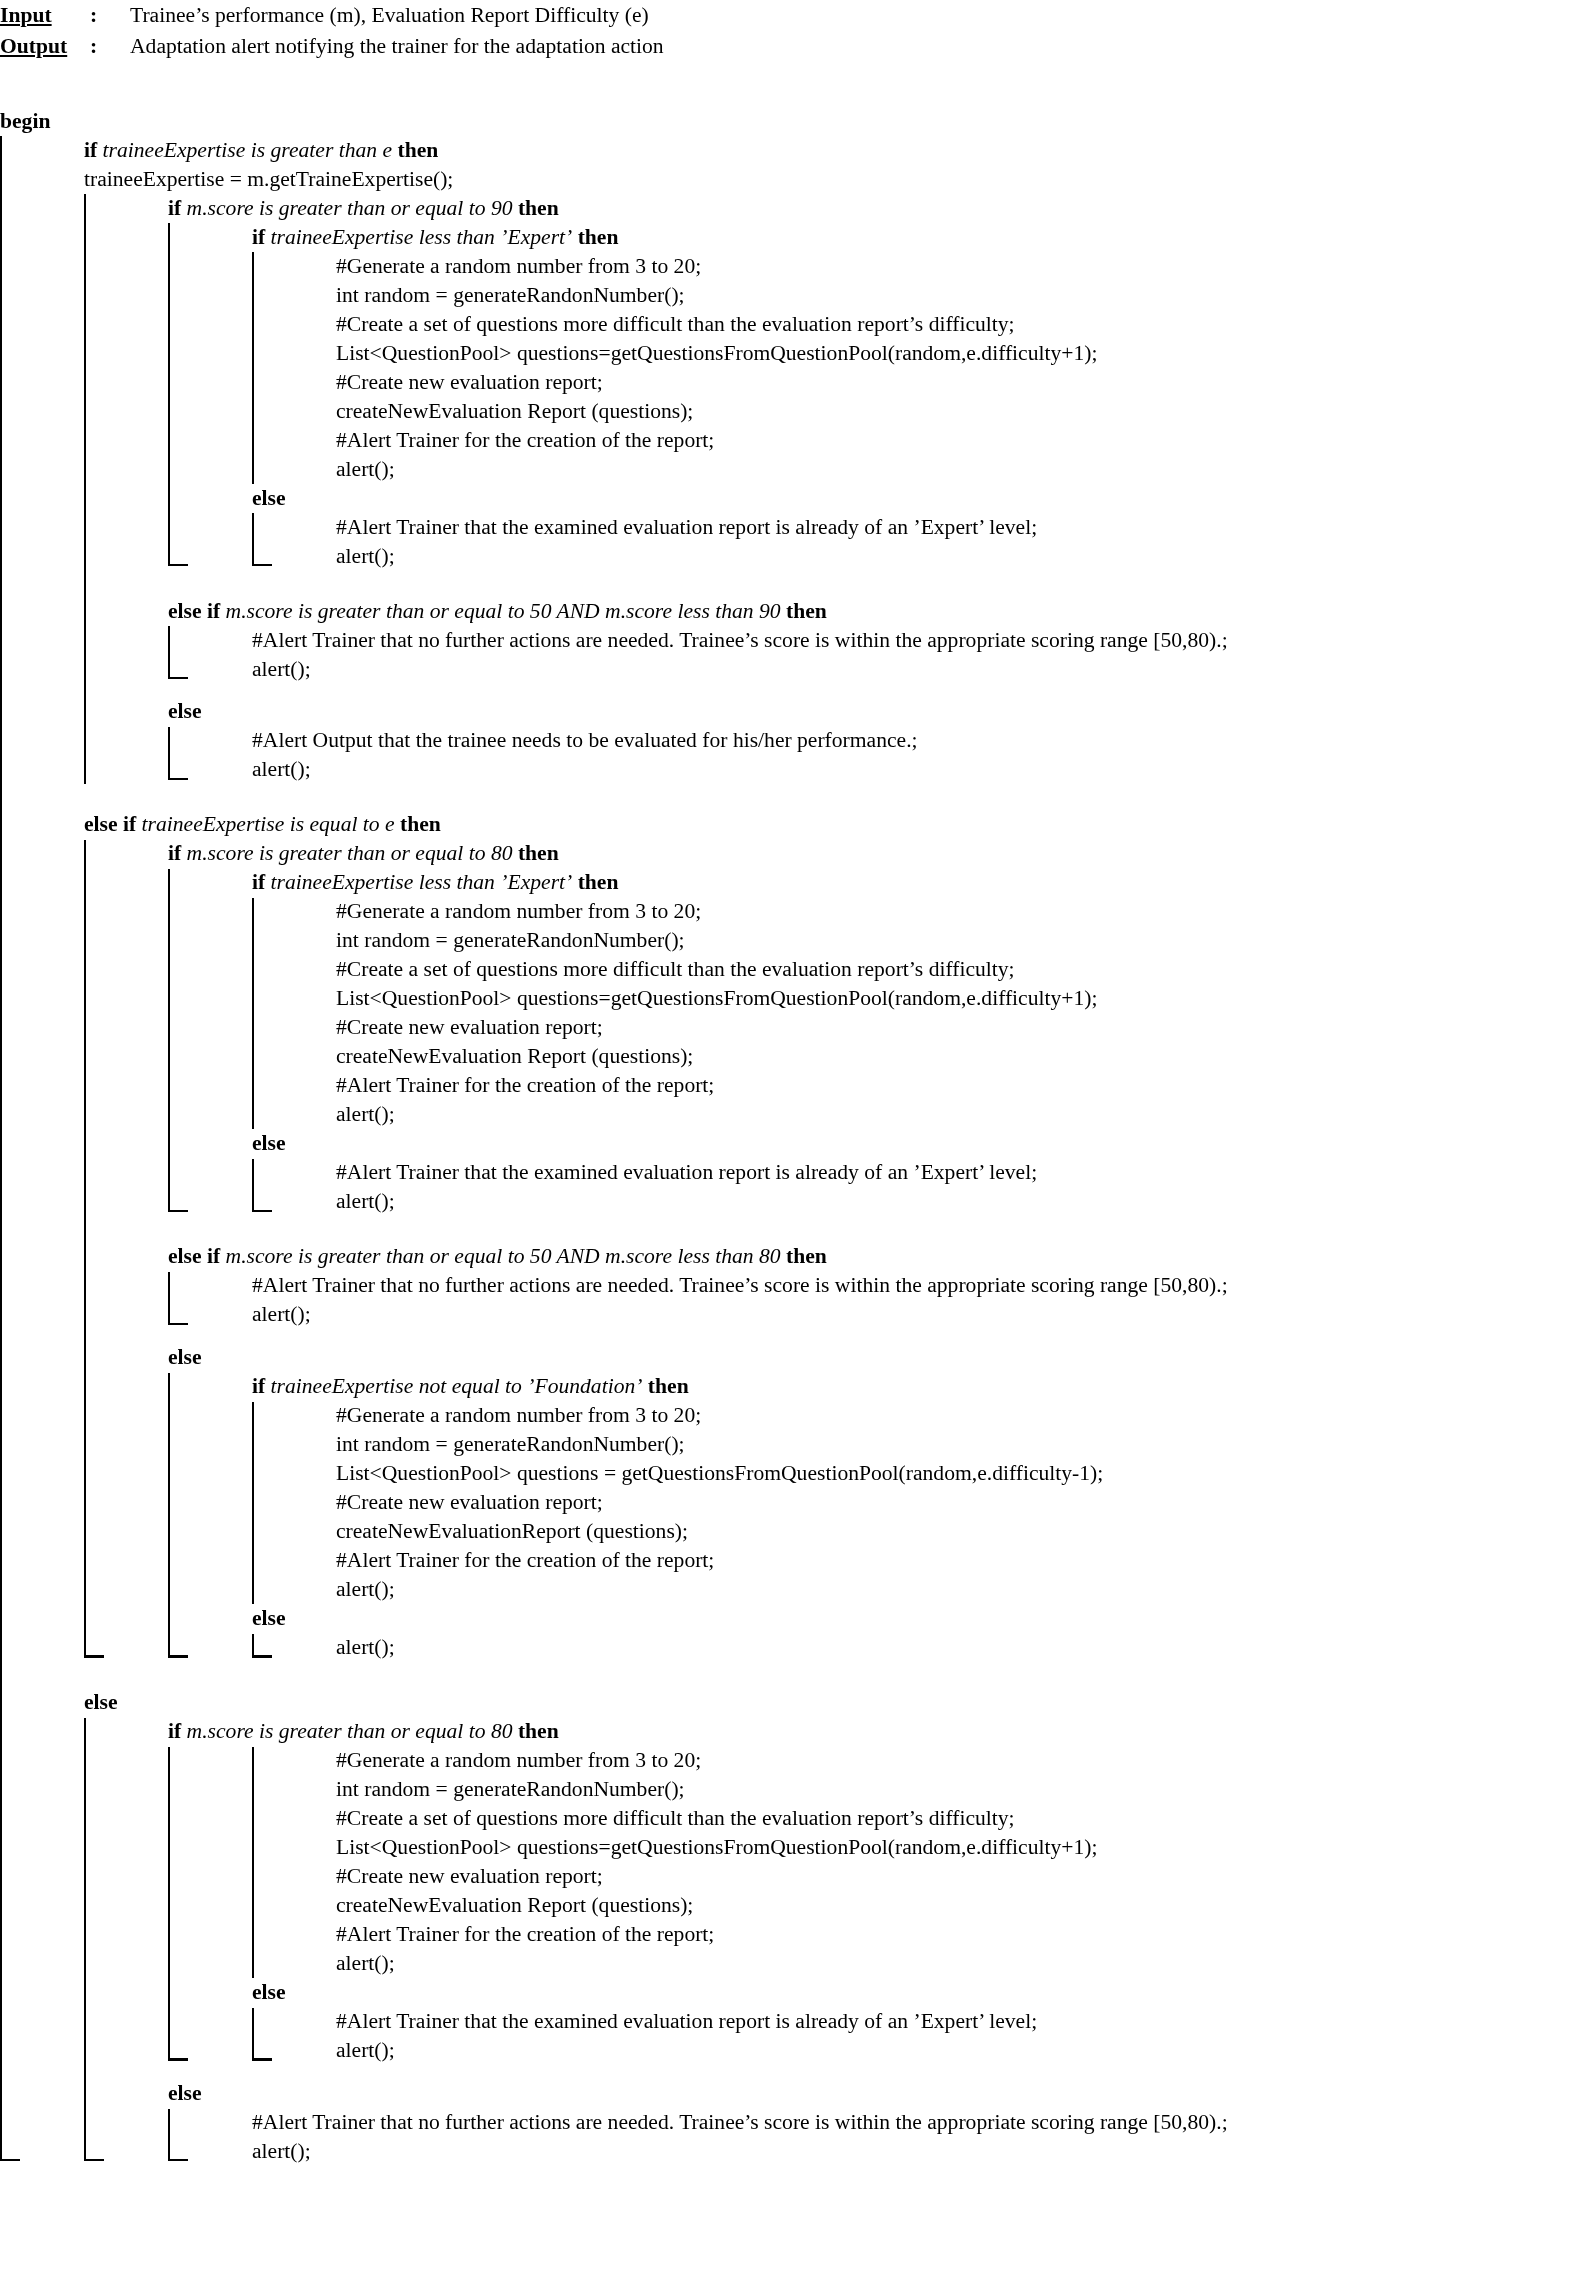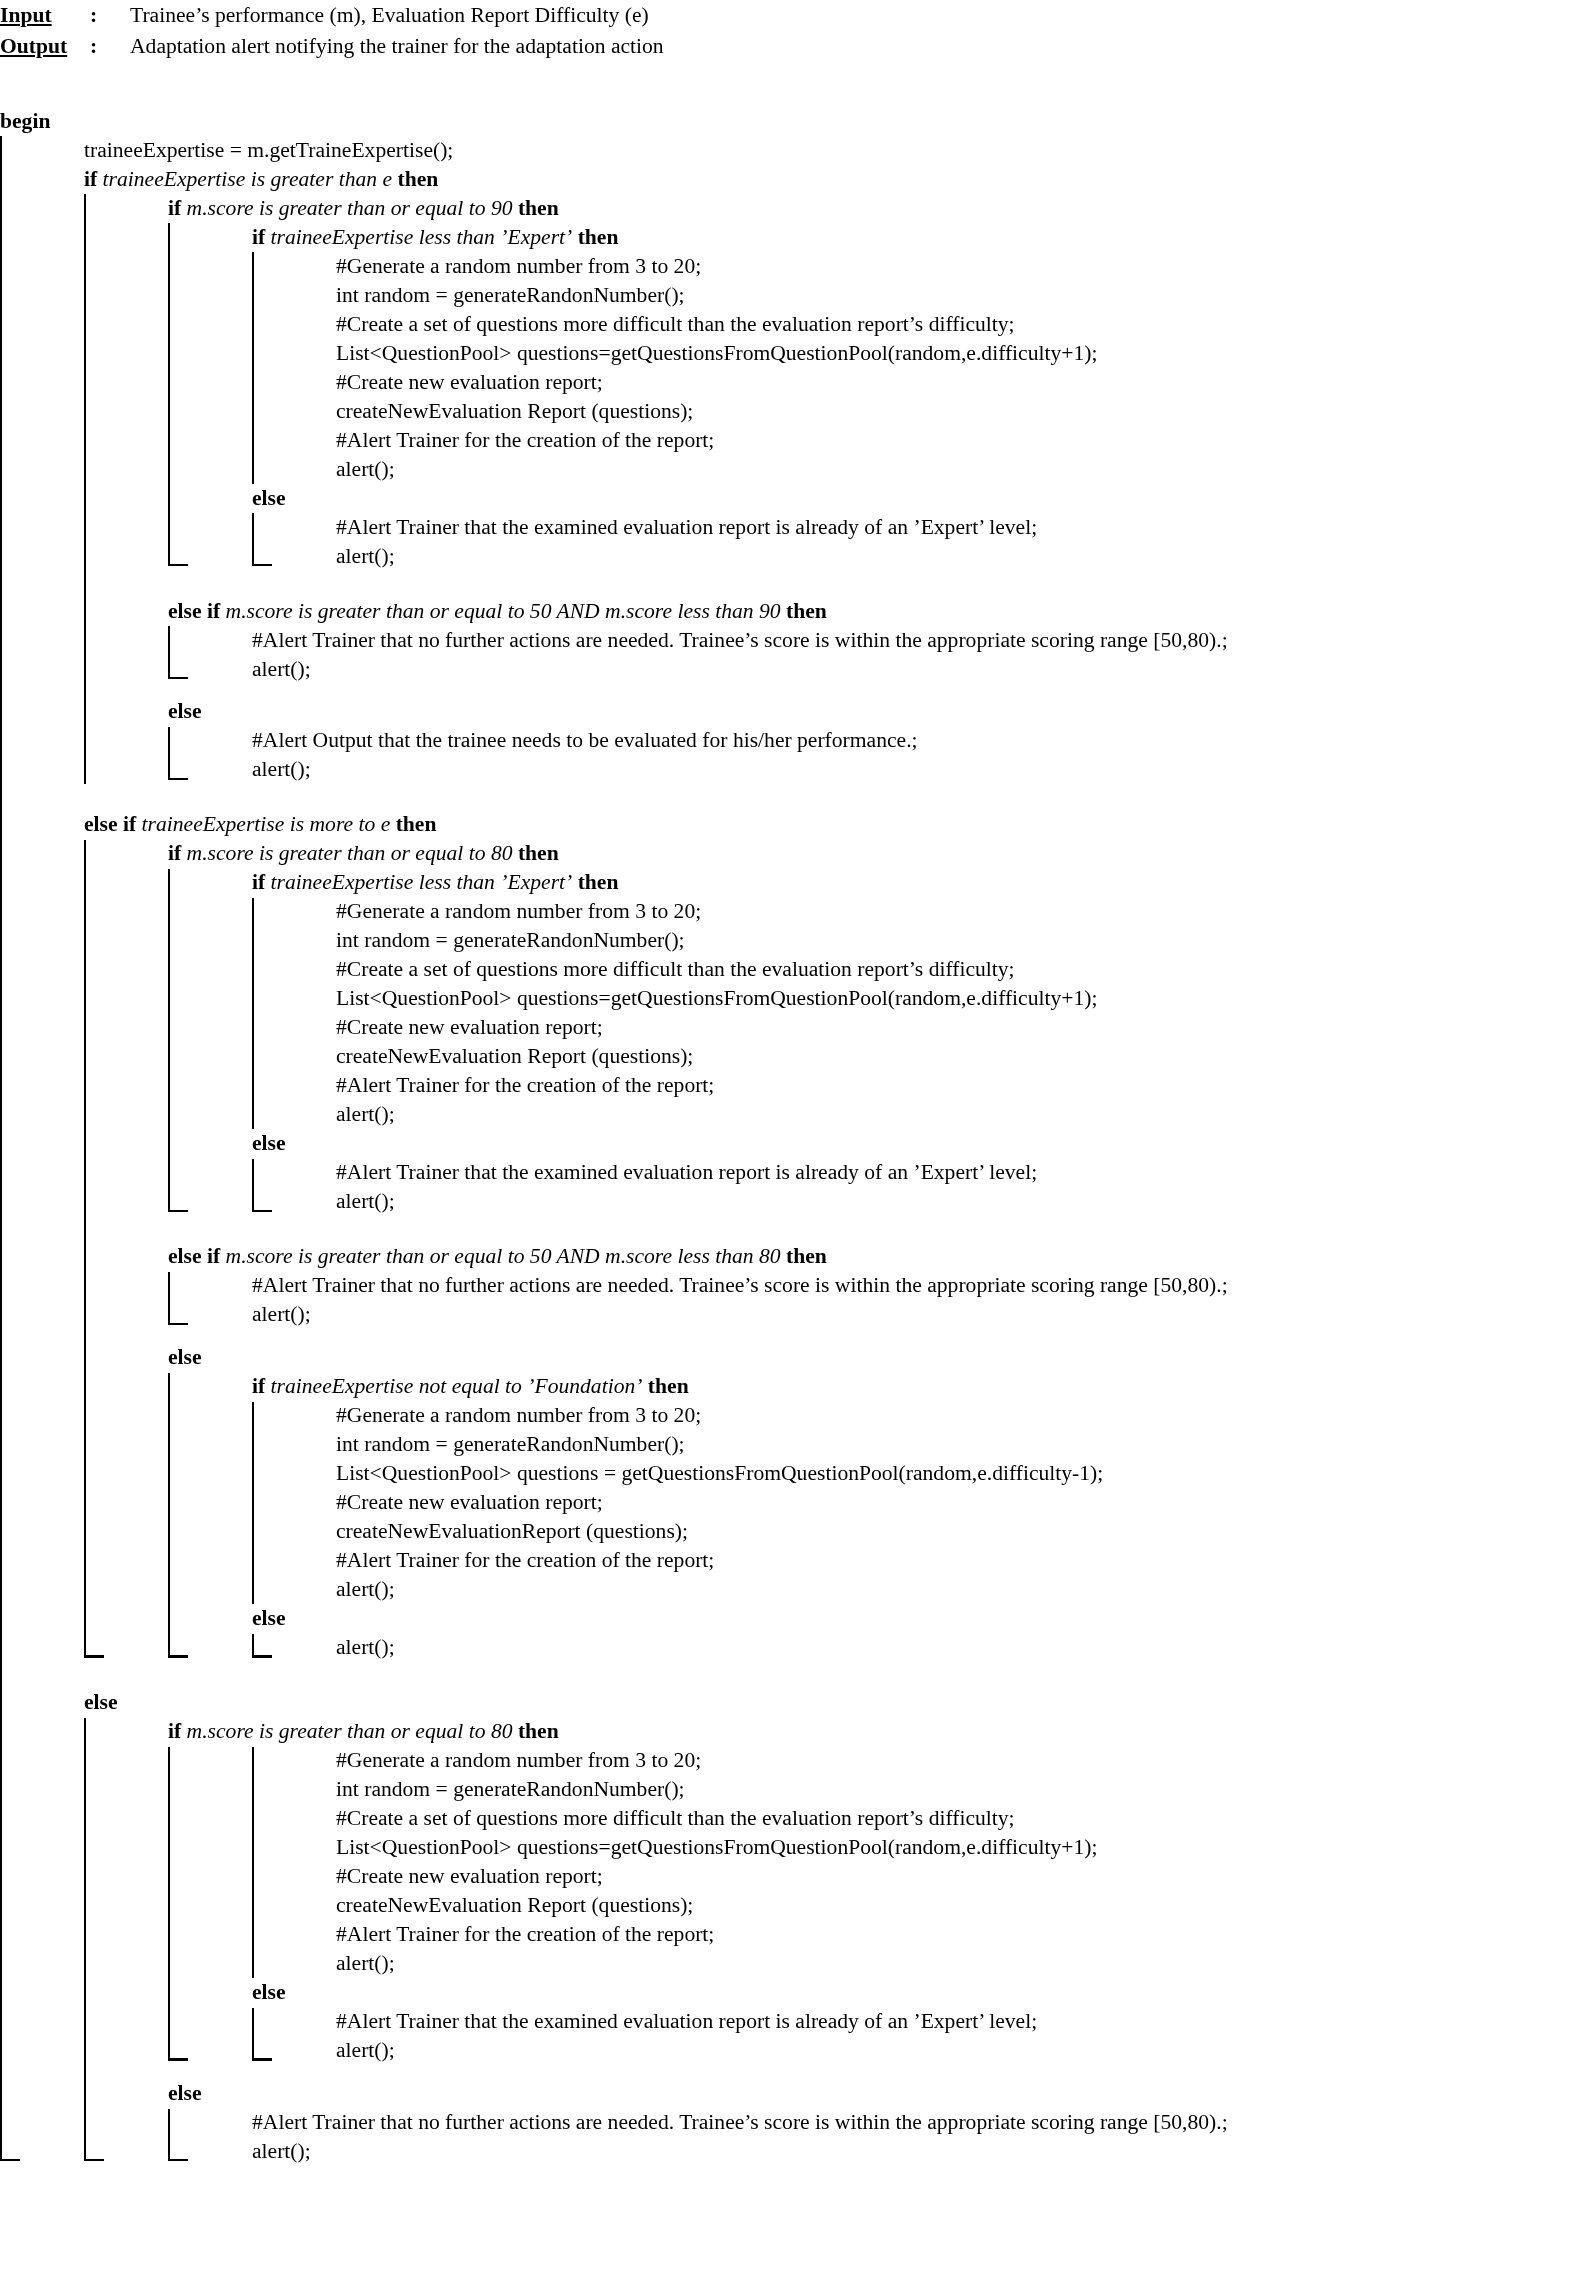--- a/index.html
+++ b/index.html
@@ -129,23 +129,23 @@
       <span class="io-colon">:</span>
       <span class="io-val">Adaptation alert notifying the trainer for the adaptation action</span>
     </div>
     <div class="begin-row">begin</div>
   </div>
 
   <div class="algo">
 
     <div class="blk">
 
+      <div class="ln"><span class="kw">if</span> <span class="cond">traineeExpertise is greater than e</span> <span class="kw">then</span></div>
+
       <div class="ln">traineeExpertise = m.getTraineExpertise();</div>
-
-      <div class="ln"><span class="kw">if</span> <span class="cond">traineeExpertise is greater than e</span> <span class="kw">then</span></div>
 
       <div class="blk nofoot">
 
         <div class="ln"><span class="kw">if</span> <span class="cond">m.score is greater than or equal to 90</span> <span class="kw">then</span></div>
 
         <div class="blk">
 
           <div class="ln"><span class="kw">if</span> <span class="cond">traineeExpertise less than ’Expert’</span> <span class="kw">then</span></div>
 
           <div class="blk nofoot">
@@ -183,21 +183,21 @@
 
         <div class="blk">
           <div class="ln">#Alert Output that the trainee needs to be evaluated for his/her performance.;</div>
           <div class="ln">alert();</div>
         </div>
 
       </div>
 
       <div class="gap2"></div>
 
-      <div class="ln"><span class="kw">else if</span> <span class="cond">traineeExpertise is more to e</span> <span class="kw">then</span></div>
+      <div class="ln"><span class="kw">else if</span> <span class="cond">traineeExpertise is equal to e</span> <span class="kw">then</span></div>
 
       <div class="blk">
 
         <div class="ln"><span class="kw">if</span> <span class="cond">m.score is greater than or equal to 80</span> <span class="kw">then</span></div>
 
         <div class="blk">
 
           <div class="ln"><span class="kw">if</span> <span class="cond">traineeExpertise less than ’Expert’</span> <span class="kw">then</span></div>
 
           <div class="blk nofoot">

